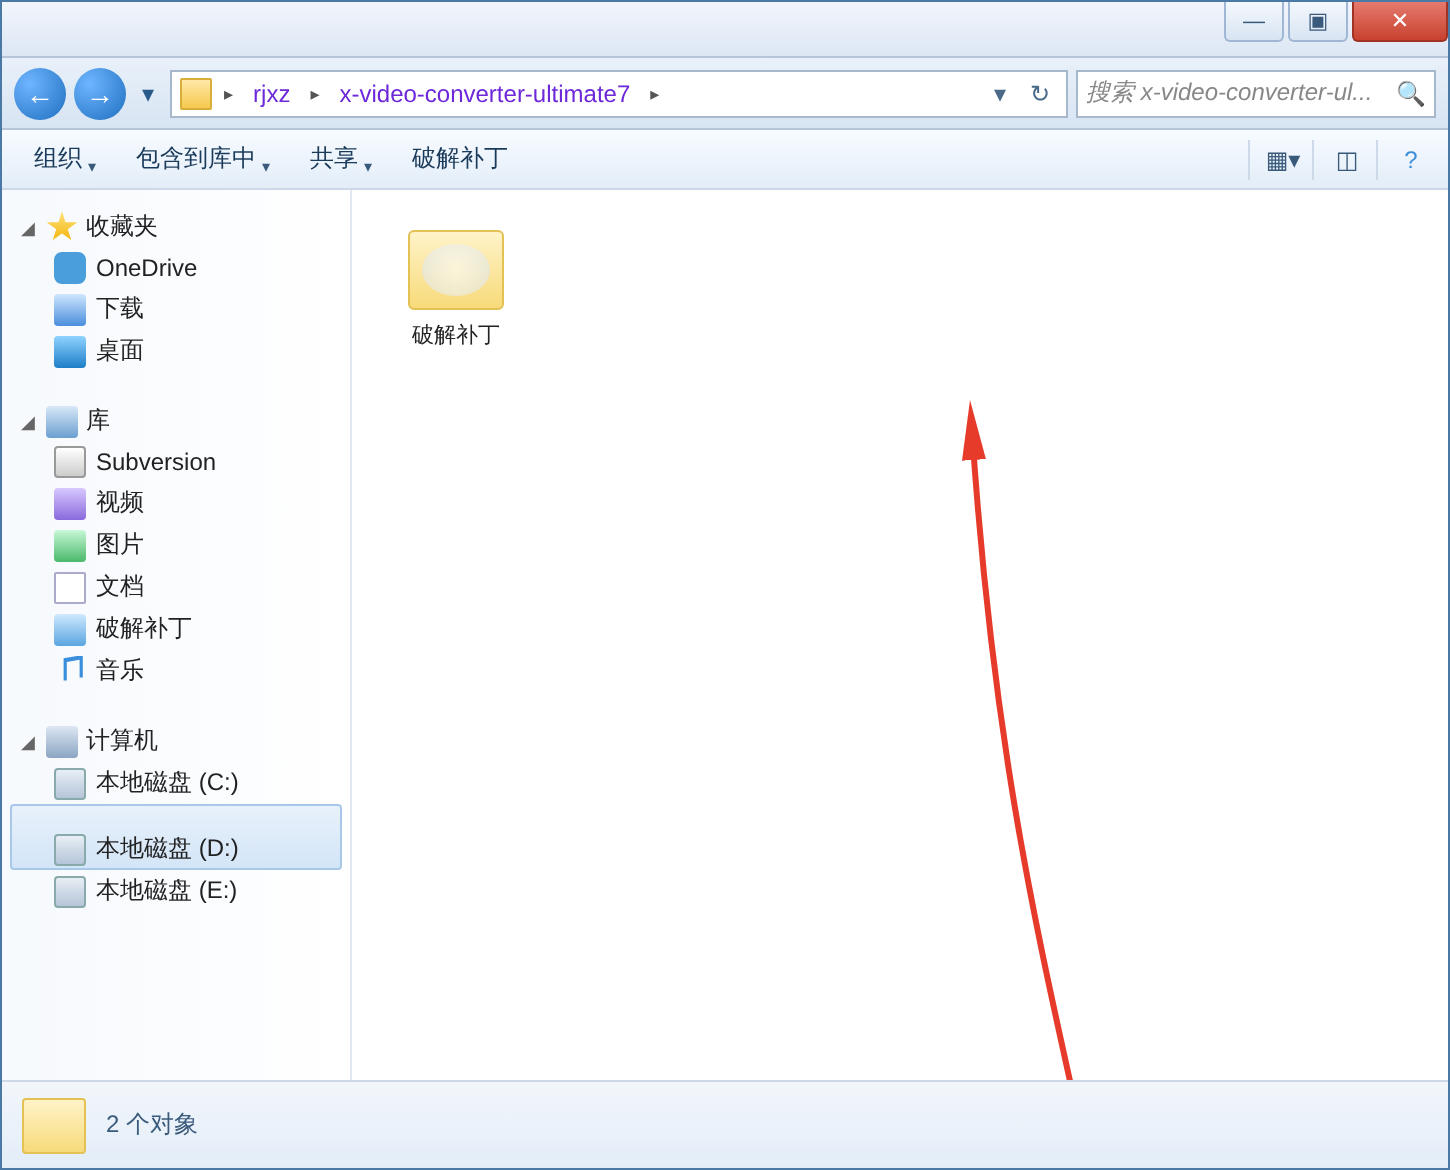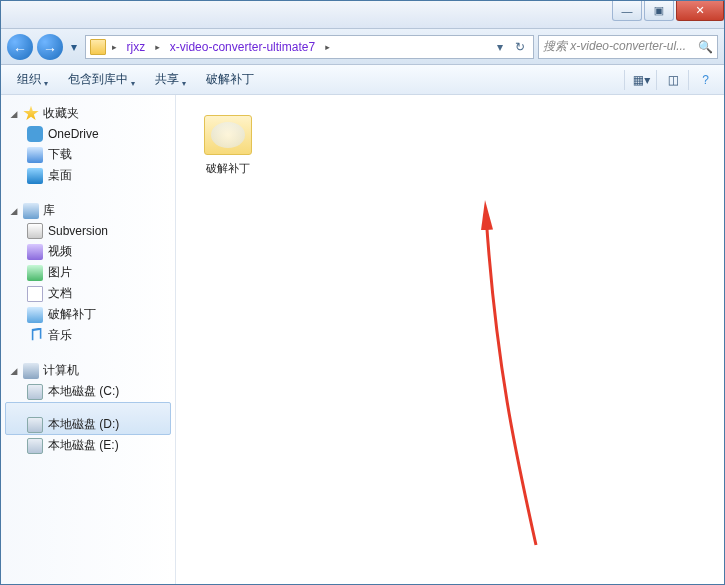--- a/index.html
+++ b/index.html
@@ -218,14 +218,18 @@
         <defs>
             <marker id="ah" markerWidth="10" markerHeight="10" refX="5" refY="2" orient="auto">
           <path d="M0,0 L10,2 L0,4 Z" fill="#e63a2a"></path>
             </marker>
           </defs>
         <path d="M90,350 C70,260 50,170 40,20" stroke="#e63a2a" stroke-width="3" fill="none" marker-end="url(#ah)"></path>
       </svg>
     </div>
   </div>
 
+  <div class="statusbar">
+    <div class="status-icon"></div>
+    <div class="status-text">2 个对象</div>
+  </div>
 
 </div>
 
 </body></html>

